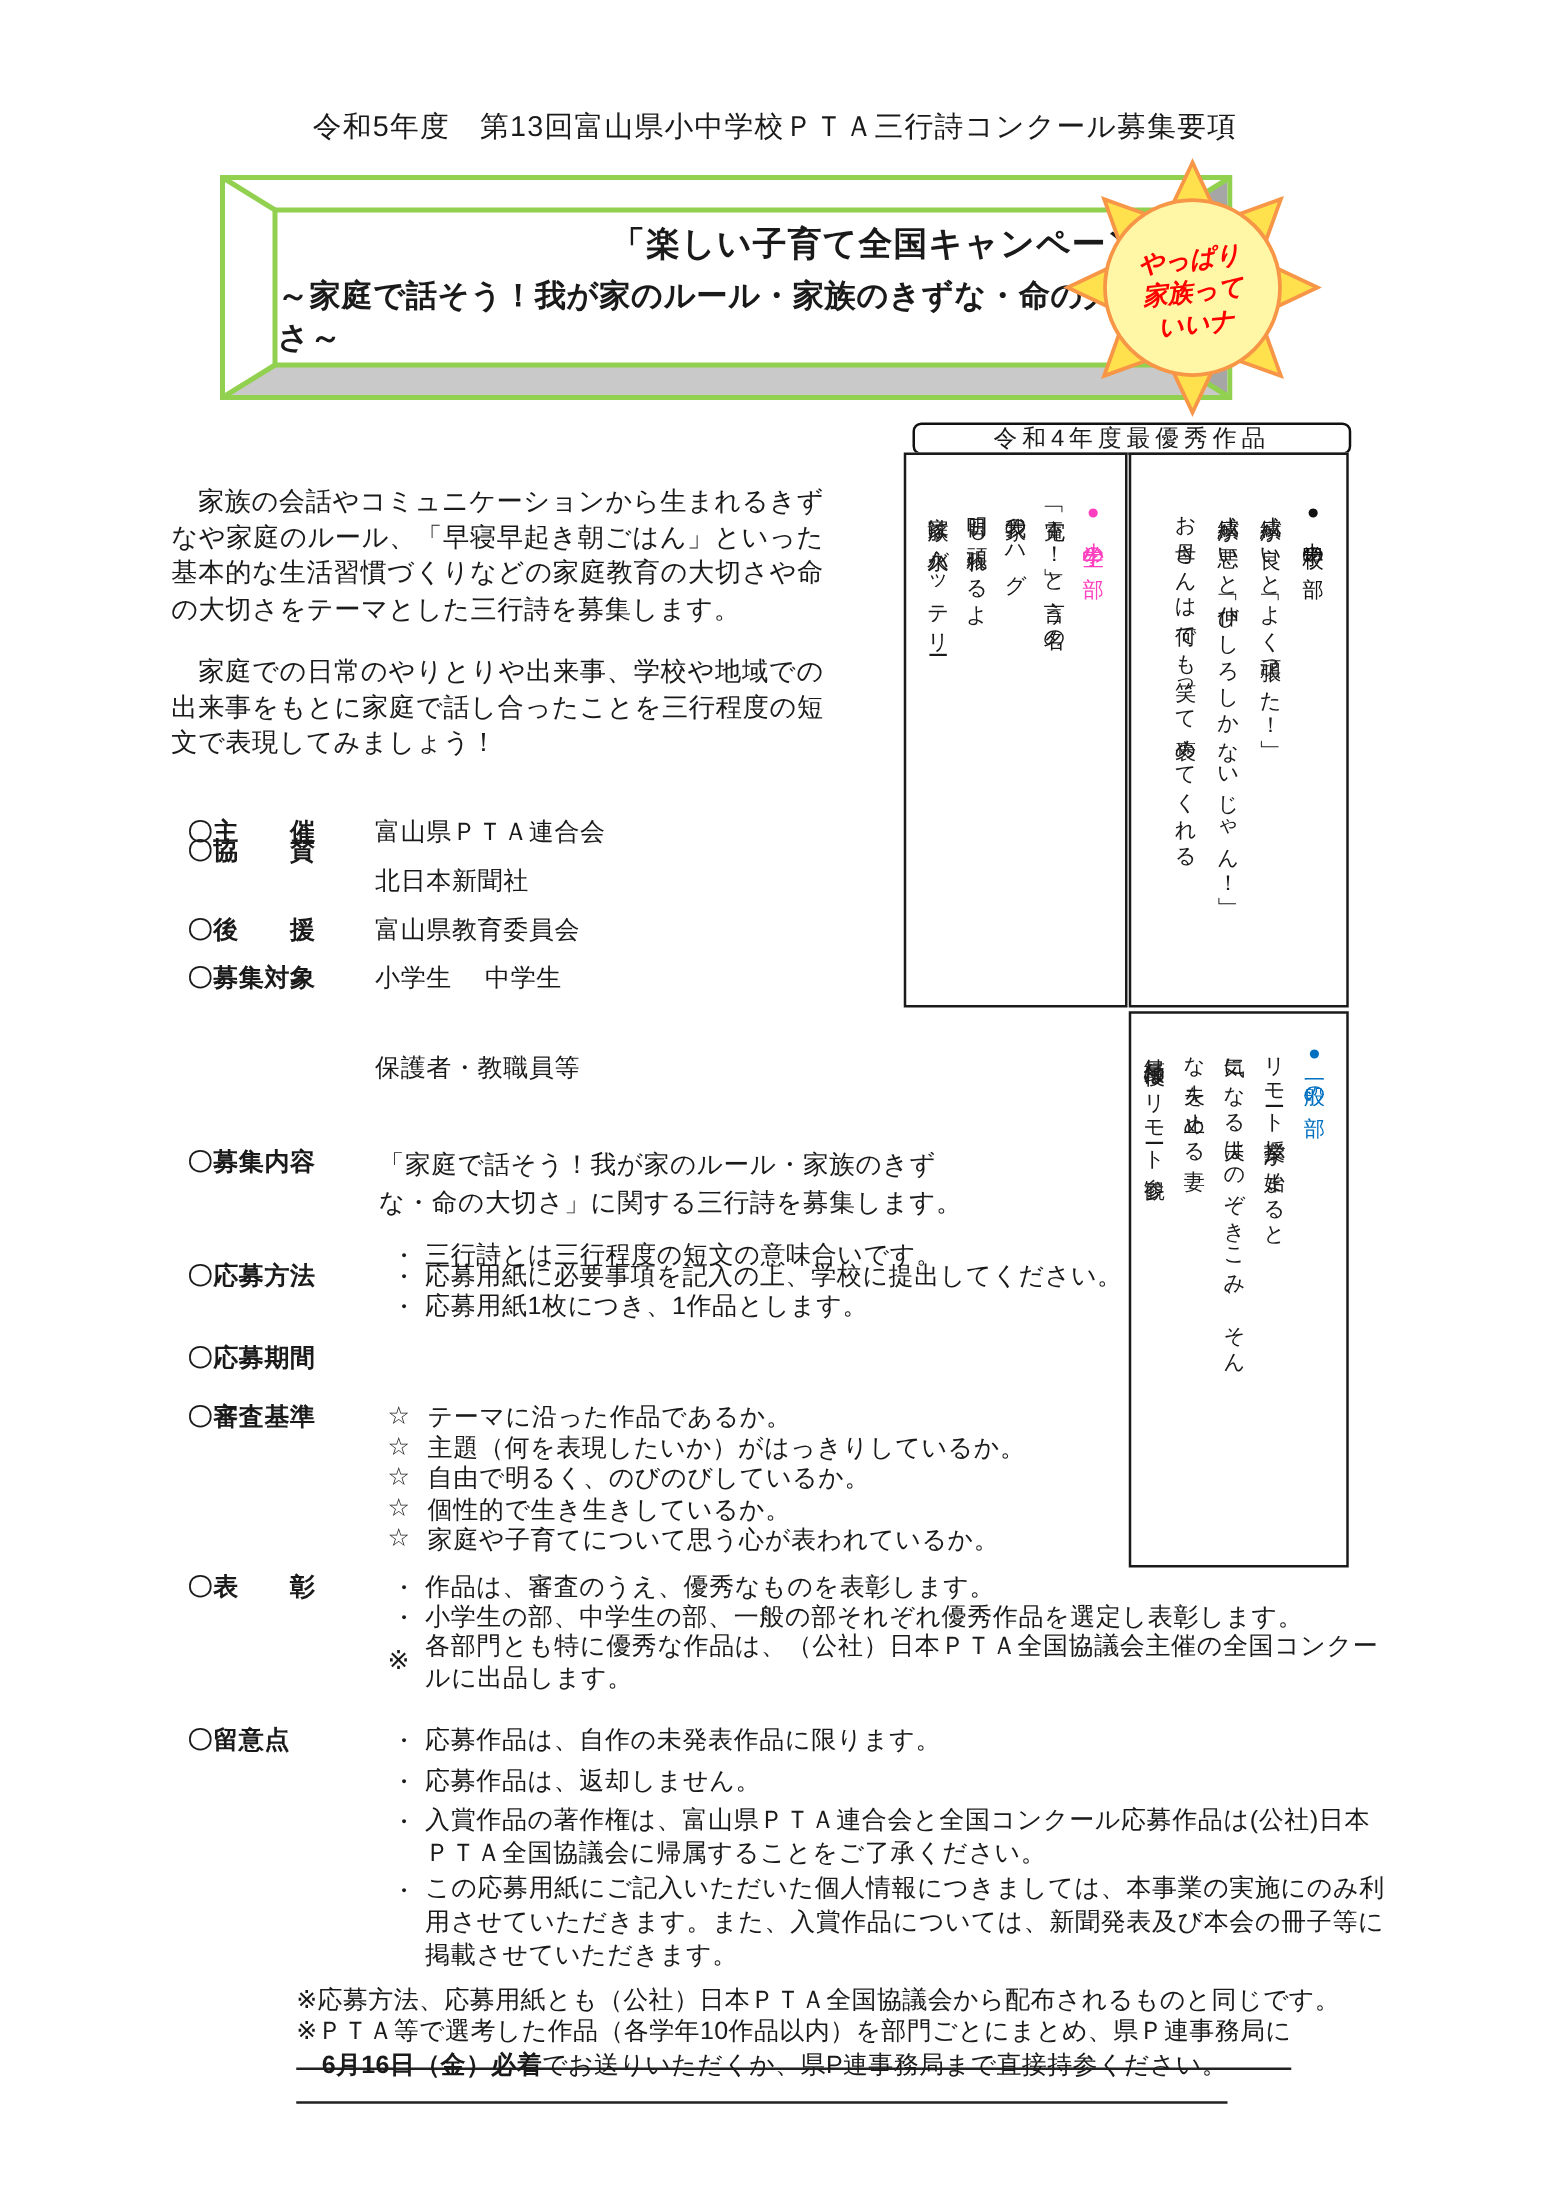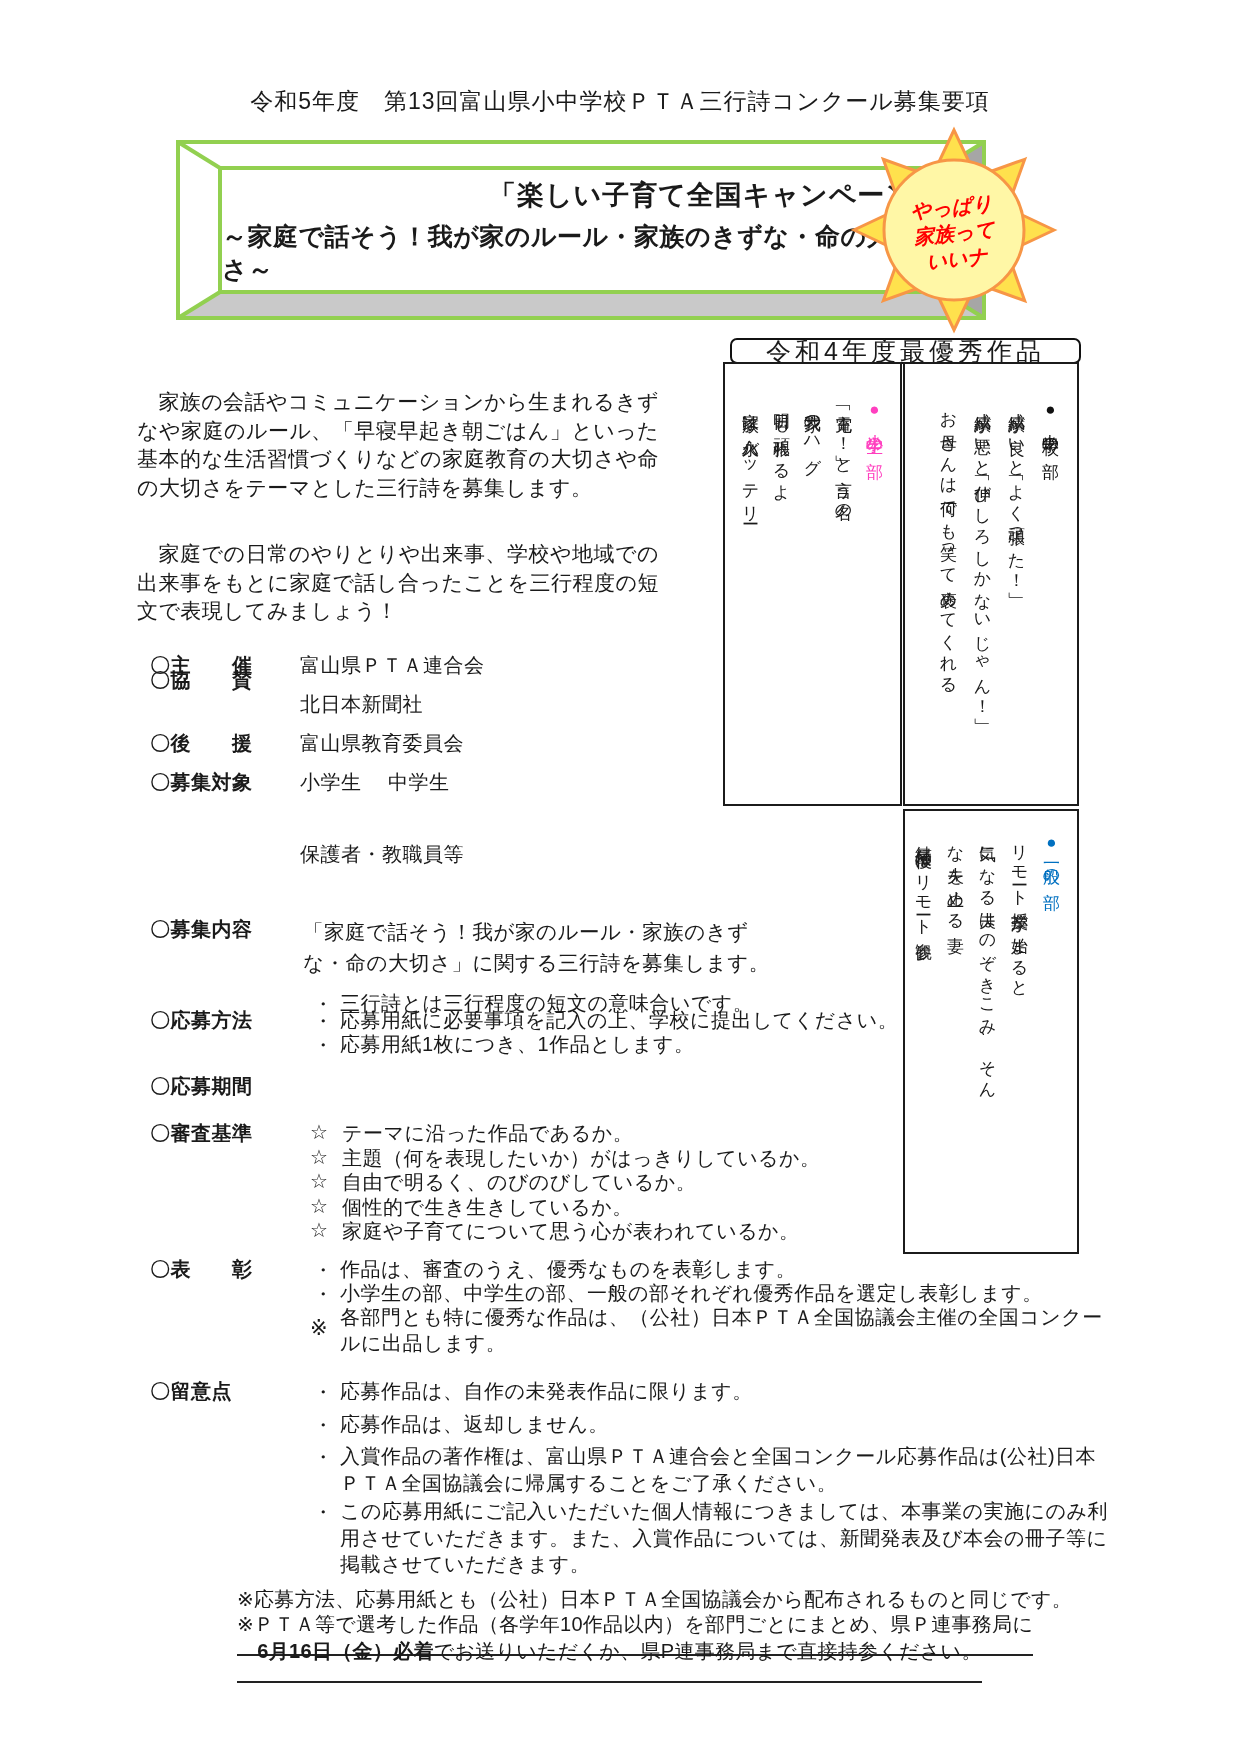--- a/index.html
+++ b/index.html
@@ -7,21 +7,21 @@
         font-family:"Liberation Sans","DejaVu Sans",sans-serif;color:#1a1a1a;}
   .abs{position:absolute;}
   .doc-title{left:0;right:0;top:86px;text-align:center;font-size:23px;letter-spacing:1px;}
   
   .banner-text{left:222px;top:170px;width:720px;height:122px;display:flex;flex-direction:column;
                justify-content:center;align-items:flex-end;gap:7px;z-index:2;}
   .banner-l1{font-size:27px;font-weight:bold;letter-spacing:1px;}
   .banner-l2{font-size:25px;font-weight:bold;letter-spacing:0.5px;}
   
   .show-header{left:730px;top:338px;width:347px;height:22px;border:2px solid #111;border-radius:7px;
-               display:flex;align-items:center;justify-content:center;font-size:25px;letter-spacing:4px;background:#fff;}
+               display:flex;align-items:center;justify-content:center;font-size:19px;letter-spacing:4px;background:#fff;}
   .vbox{background:#fff;border:2px solid #1b1b1b;}
   .vtext{position:absolute;inset:0;writing-mode:vertical-rl;text-orientation:mixed;
          font-size:17px;letter-spacing:2px;padding:36px 10px 8px 6px;}
   .vtext.gen{padding-top:22px;}
   .vcol{line-height:32px;margin:0;}
   .vbox.elem .vcol{line-height:31px;}
   .vbox.jun .vcol{line-height:34px;}
   .vbox.gen .vcol{line-height:32px;}
   
   .para{font-size:21px;line-height:28.5px;letter-spacing:0.4px;text-align:justify;}
@@ -101,21 +101,21 @@
     <div class="vtext gen">
       <div class="vcol" style="color: rgb(0, 112, 192);"><span>●</span><span>一般の部</span></div>
       <div class="vcol">リモート授業が始まると</div>
       <div class="vcol">気になる夫はのぞきこみ、そん</div>
       <div class="vcol">な夫を止める妻</div>
       <div class="vcol">結局最後はリモート参観</div>
     </div>
   </div>
 
   <div class="abs para" style="left:137px;top:388px;width:522px;">　家族の会話やコミュニケーションから生まれるきずなや家庭のルール、「早寝早起き朝ごはん」といった基本的な生活習慣づくりなどの家庭教育の大切さや命の大切さをテーマとした三行詩を募集します。</div>
-  <div class="abs para" style="left:137px;top:524px;width:522px;margin-top:16px;">　家庭での日常のやりとりや出来事、学校や地域での出来事をもとに家庭で話し合ったことを三行程度の短文で表現してみましょう！</div>
+  <div class="abs para" style="left:137px;top:524px;width:522px;">　家庭での日常のやりとりや出来事、学校や地域での出来事をもとに家庭で話し合ったことを三行程度の短文で表現してみましょう！</div>
 
   <div class="abs rowlabel" style="top:652px;">〇主　　催</div>
   <div class="abs rowval" style="left:300px;top:652px;">富山県ＰＴＡ連合会</div>
 
   <div class="abs rowlabel" style="top:667px;text-align:center;">〇協　　賛</div>
   <div class="abs rowval" style="left:300px;top:691px;">北日本新聞社</div>
 
   <div class="abs rowlabel" style="top:730px;">〇後　　援</div>
   <div class="abs rowval" style="left:300px;top:730px;">富山県教育委員会</div>
 

